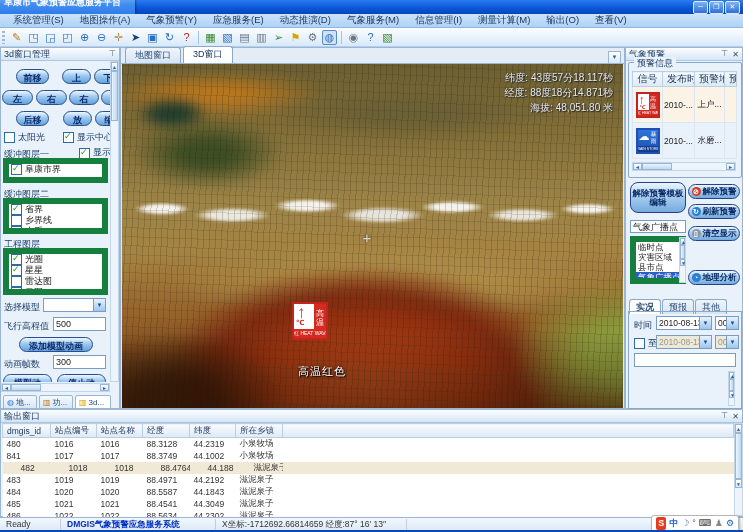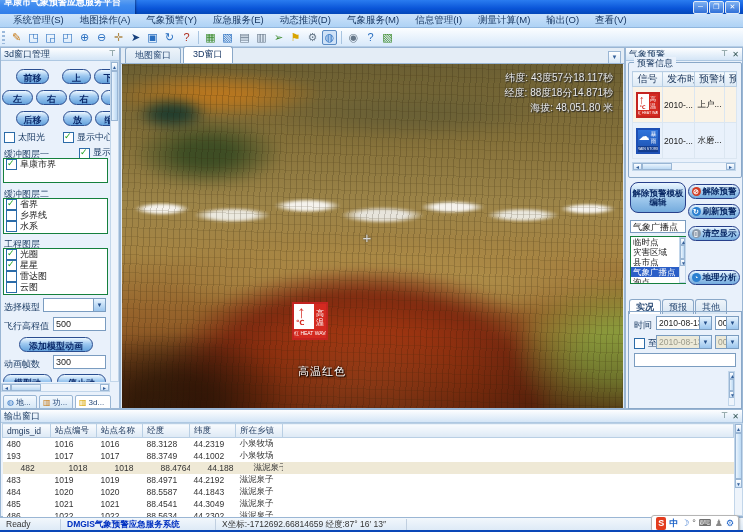--- a/index.html
+++ b/index.html
@@ -40,21 +40,21 @@
     font-size:9px;color:#16365e;display:flex;align-items:center;padding:0 3px;box-sizing:border-box;}
   .phead .sp{flex:1;}
   .pin{font-size:8px;color:#466;line-height:10px;} .xico{font-size:8px;color:#355;margin-left:4px;}
   .pill{position:absolute;border-radius:8px;border:1px solid #2a4d8f;height:15px;
     background:linear-gradient(#eef8ff,#9dc8f0 45%,#64a2dc);color:#0b2a6b;font-weight:bold;
     font-size:9px;line-height:14px;text-align:center;box-sizing:border-box;overflow:hidden;}
   .cb{display:inline-block;width:9px;height:9px;border:1px solid #2b6ba8;background:#fff;
     vertical-align:-1px;position:relative;margin-right:3px;flex:none;}
   .cb.checked::after{content:"✓";position:absolute;left:0px;top:-2px;color:#1fa11f;font-size:9px;font-weight:bold;}
   .lbl{font-size:9px;color:#15365f;white-space:nowrap;}
-  .listbox{position:absolute;background:#fff;border:1px solid #15803d;box-sizing:border-box;overflow:hidden;}
+  .listbox{position:absolute;background:#fff;border:6px solid #15803d;box-sizing:border-box;overflow:hidden;}
   .li{display:flex;align-items:center;height:11px;padding-left:2px;font-size:9px;color:#222;white-space:nowrap;}
   .li .lt{font-size:9px;color:#222;}
   .inputbox{position:absolute;background:#fff;border:1px solid #7a9cc0;box-sizing:border-box;
     font-size:9px;color:#222;padding:0 2px;font-family:"Liberation Sans",sans-serif;}
   .combo{position:absolute;background:#fff;border:1px solid #7a9cc0;box-sizing:border-box;display:flex;}
   .combo .cv{flex:1;font-size:8.5px;color:#222;padding:1px 2px;white-space:nowrap;overflow:hidden;}
   .combo .cd{width:11px;background:linear-gradient(#e8f4fe,#9cc6ee);border-left:1px solid #7a9cc0;
     font-size:6px;color:#234f8a;text-align:center;line-height:12px;}
   .combo.disabled{background:#ece9d8;} .combo.disabled .cv{color:#9a9a8a;}
   .vscroll{position:absolute;width:9px;background:#eef4fb;border:1px solid #c2d6ea;box-sizing:border-box;}
@@ -548,21 +548,21 @@
     <tr>
       <td>480</td>
           <td>1016</td>
           <td>1016</td>
       <td>88.3128</td>
           <td>44.2319</td>
           <td>小泉牧场</td>
           <td></td>
     </tr>
     <tr>
-      <td>193</td>
+      <td>841</td>
           <td>1017</td>
           <td>1017</td>
       <td>88.3749</td>
           <td>44.1002</td>
           <td>小泉牧场</td>
           <td></td>
     </tr>
     <tr class="sel">
       <td>482</td>
           <td>1018</td>

